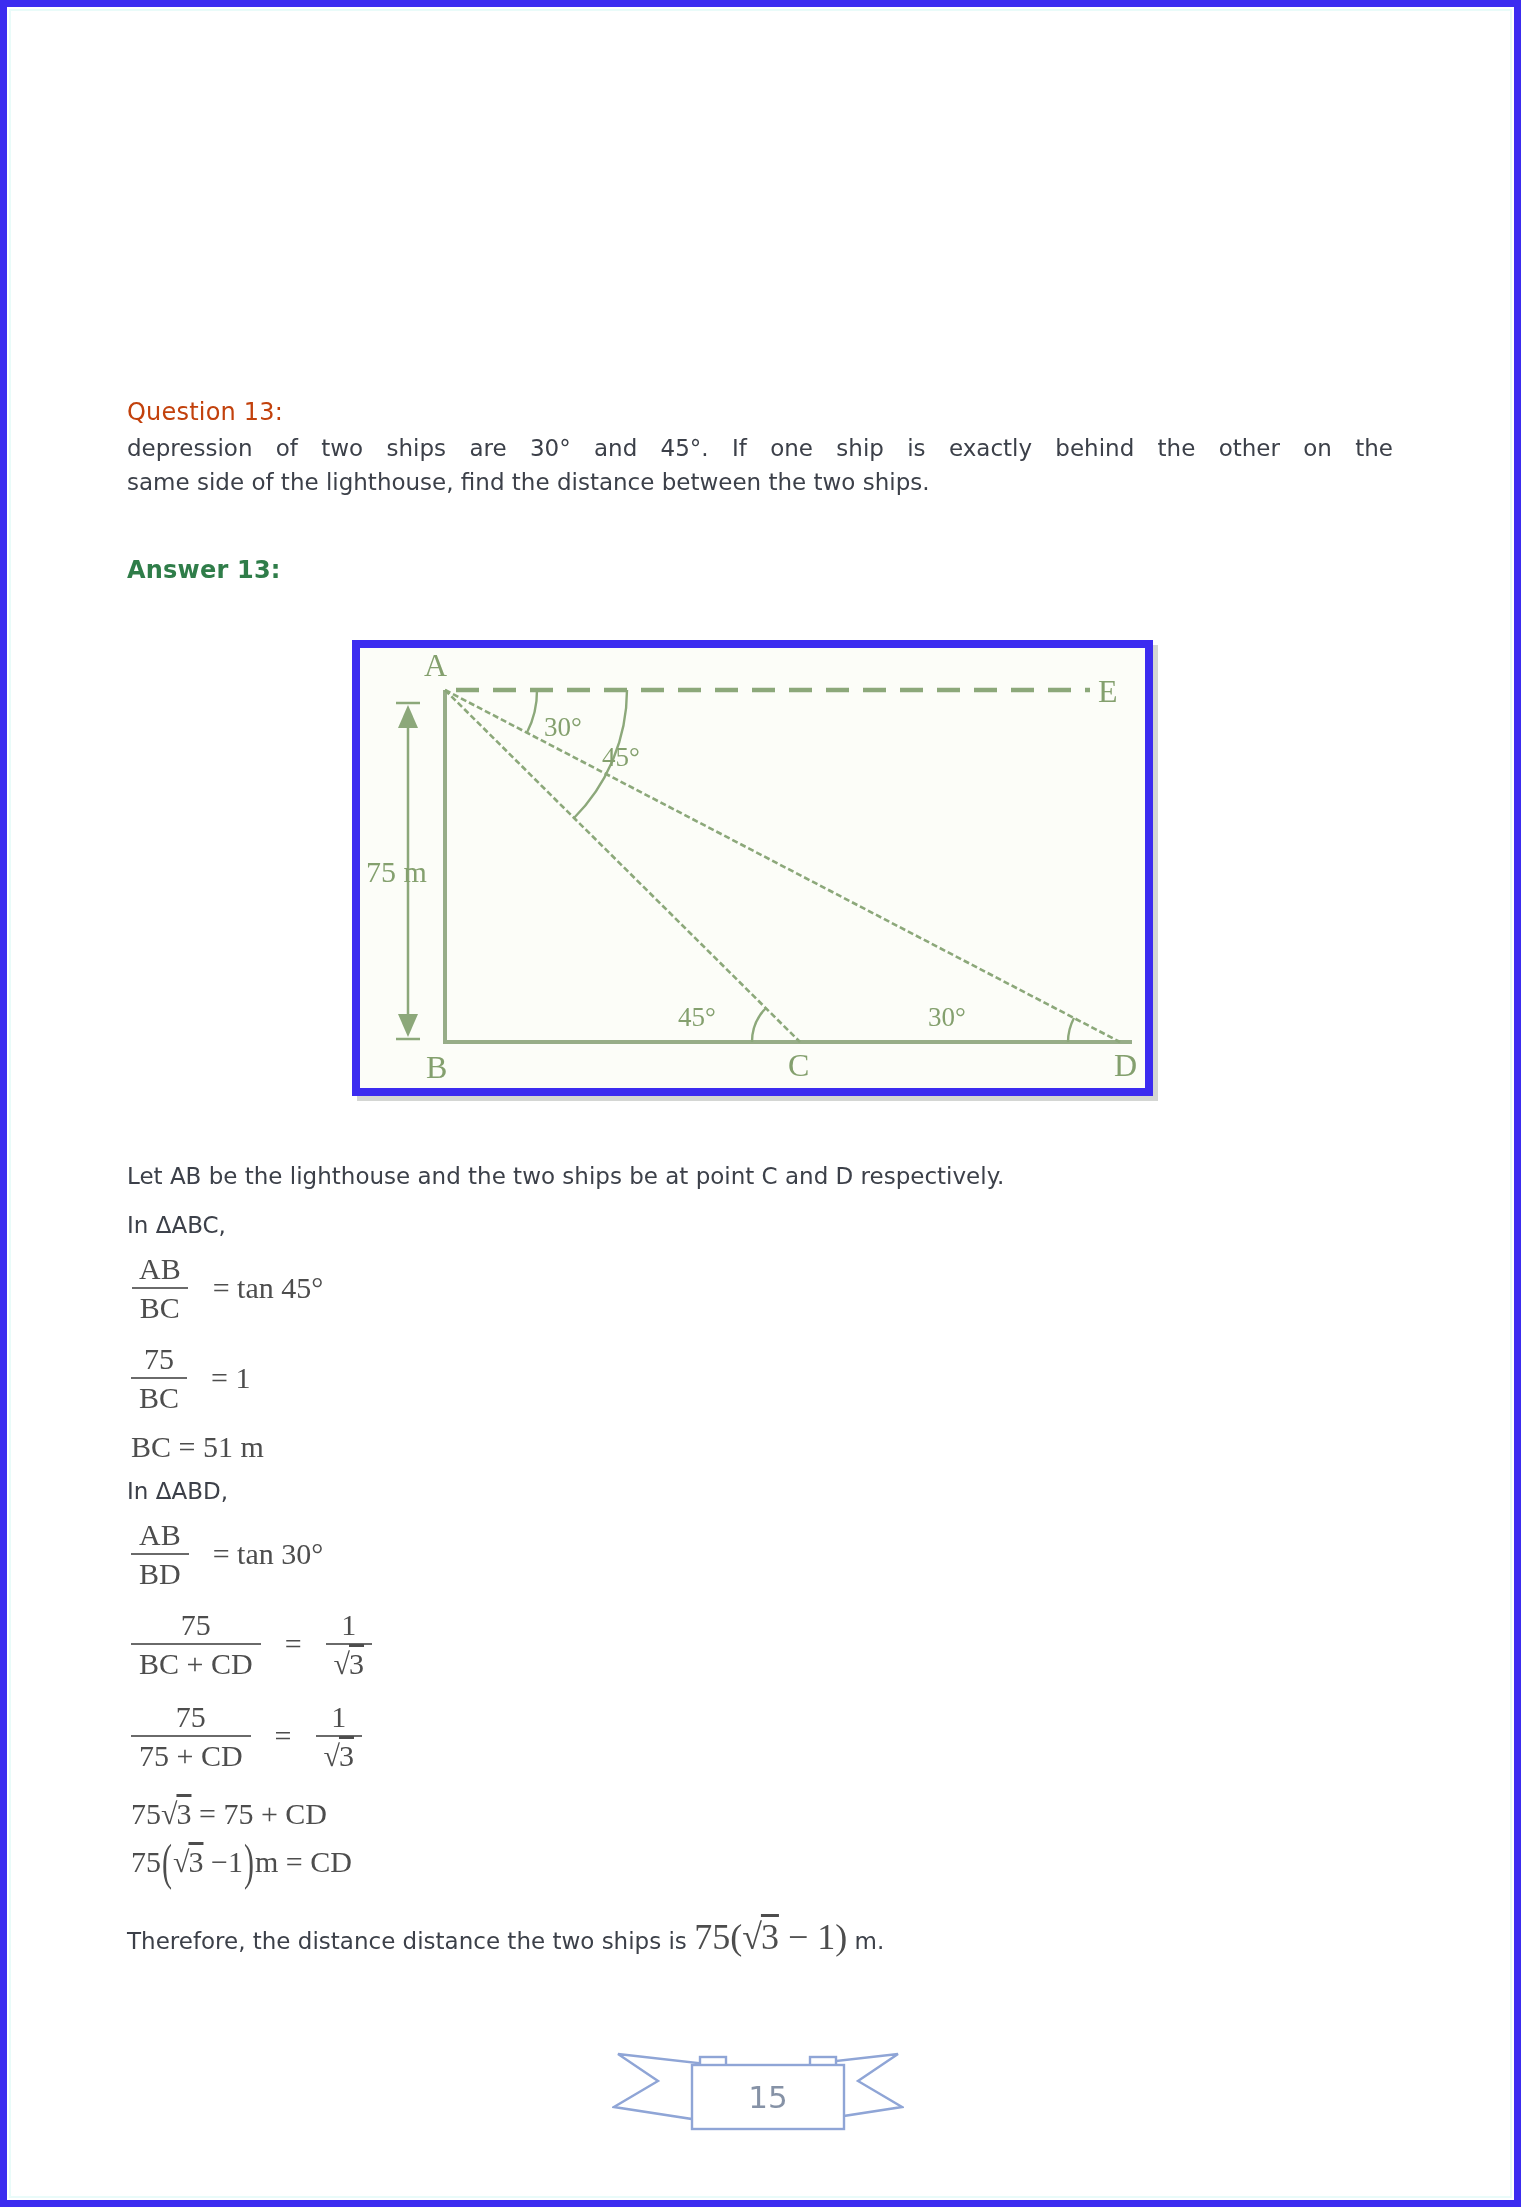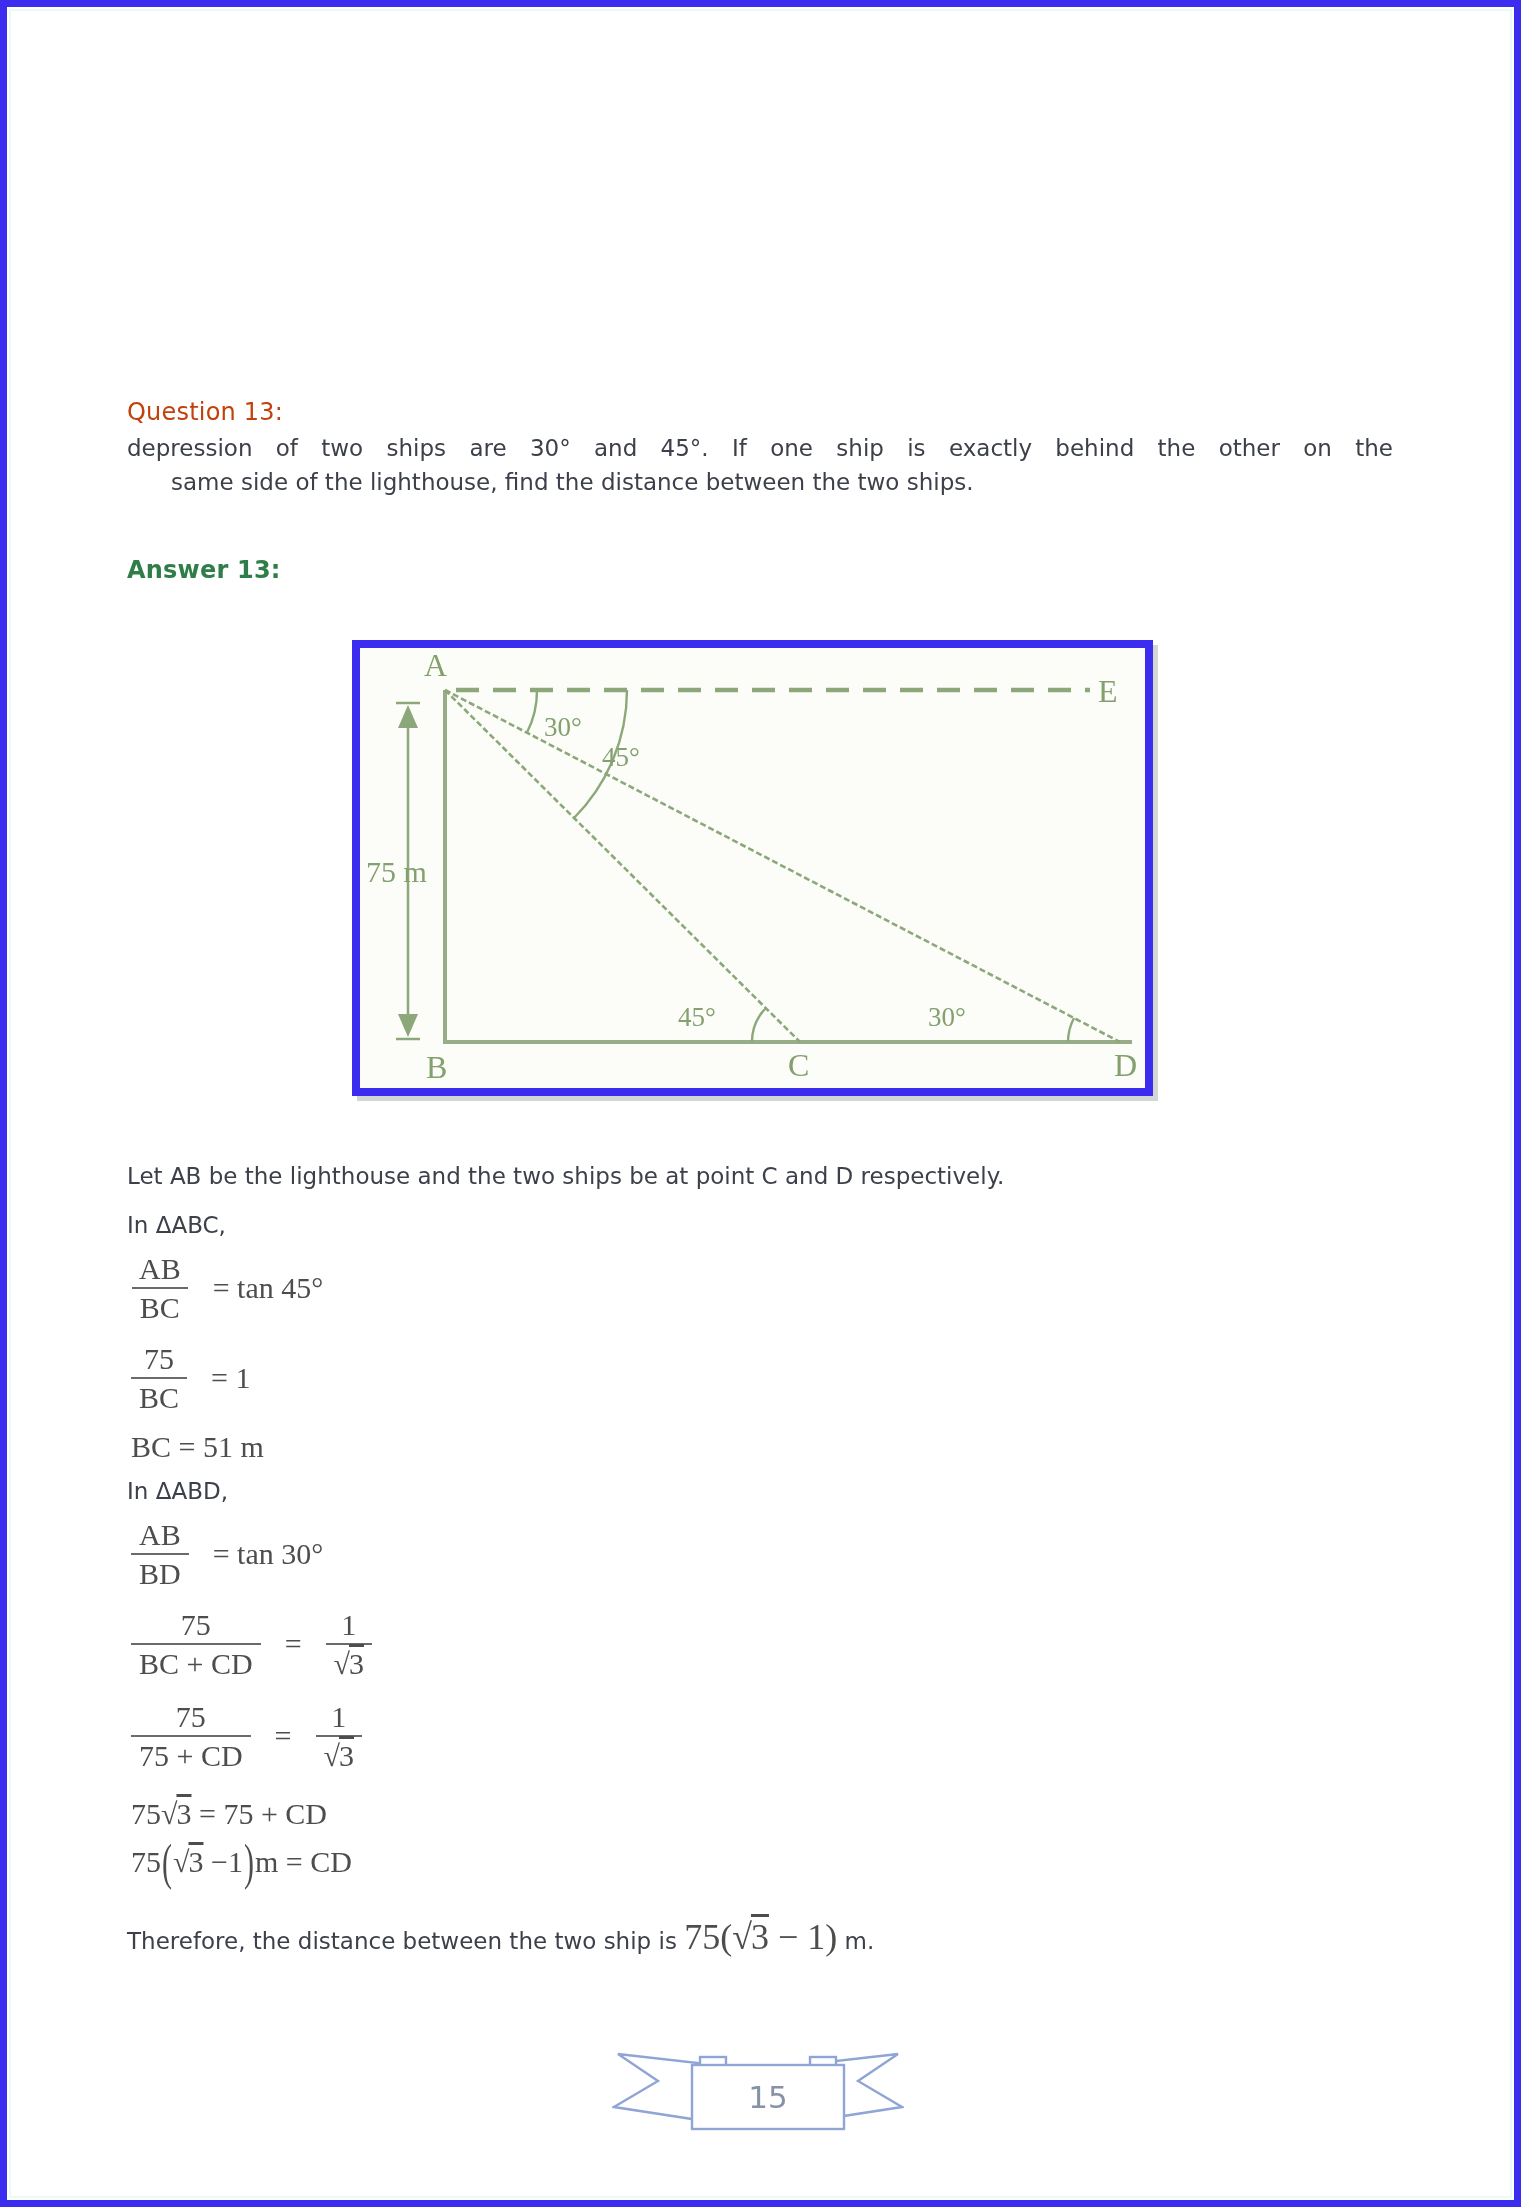--- a/index.html
+++ b/index.html
@@ -7,21 +7,21 @@
   body { position: relative; font-family: "DejaVu Sans", "Liberation Sans", sans-serif; }
 
   .page-border { position: absolute; inset: 0; border: 7px solid #3c2cf0; pointer-events: none; z-index: 50; }
   .page-inner-line { position: absolute; inset: 9px; border: 2px solid #e9fbf9; pointer-events: none; z-index: 49; }
 
   .abs { position: absolute; }
 
   .q-heading { left: 127px; top: 398px; font-size: 24px; font-weight: normal; color: #c2410c; letter-spacing: 0.2px; }
   .q-text { left: 127px; top: 432px; width: 1266px; font-size: 23px; color: #3c4049; line-height: 33.5px; }
   .q-line { text-align: justify; text-align-last: justify; }
-  .q-line.last { text-align: left; text-align-last: left; margin-left: 44px; }
+  .q-line.last { text-align: left; text-align-last: left; }
 
   .a-heading { left: 127px; top: 556px; font-size: 24px; font-weight: bold; color: #2f7d49; letter-spacing: 0.2px; }
 
   .diagram-frame { left: 352px; top: 640px; width: 801px; height: 456px;
     border: 8px solid #3c2cf0; background: #fcfdf8;
     box-shadow: 5px 5px 0 rgba(160,165,158,0.45); }
   .diagram-frame svg { display: block; }
 
   .sol-text { left: 127px; font-size: 23px; color: #3c4049; }
 
@@ -156,21 +156,21 @@
 
 <div class="abs eq-plain" style="top:1797px">
   <span>75</span><span class="rsign">√</span><span class="rval">3</span><span> = 75 + CD</span>
 </div>
 
 <div class="abs eq-plain" style="top:1845px">
   <span>75</span><span class="bigp">(</span><span class="rsign">√</span><span class="rval">3</span><span> −1</span><span class="bigp">)</span><span>m = CD</span>
 </div>
 
 <div class="abs conclusion">
-  <span>Therefore, the distance between the two ship is </span><span class="math"><span>75(</span><span class="rsign">√</span><span class="rval">3</span><span> − 1)</span></span><span> m.</span>
+  <span>Therefore, the distance distance the two ships is </span><span class="math"><span>75(</span><span class="rsign">√</span><span class="rval">3</span><span> − 1)</span></span><span> m.</span>
 </div>
 
 <div class="abs ribbon">
   <svg viewBox="0 0 292 88" width="292" height="88">
     <g fill="#ffffff" stroke="#8fa5d6" stroke-width="2.4" stroke-linejoin="miter">
       <polygon points="6,6 86,15 80,71 2,59 46,33"></polygon>
       <polygon points="286,6 206,15 212,71 290,59 246,33"></polygon>
       <rect x="88" y="9" width="26" height="9"></rect>
       <rect x="198" y="9" width="26" height="9"></rect>
       <rect x="80" y="17" width="152" height="64"></rect>

